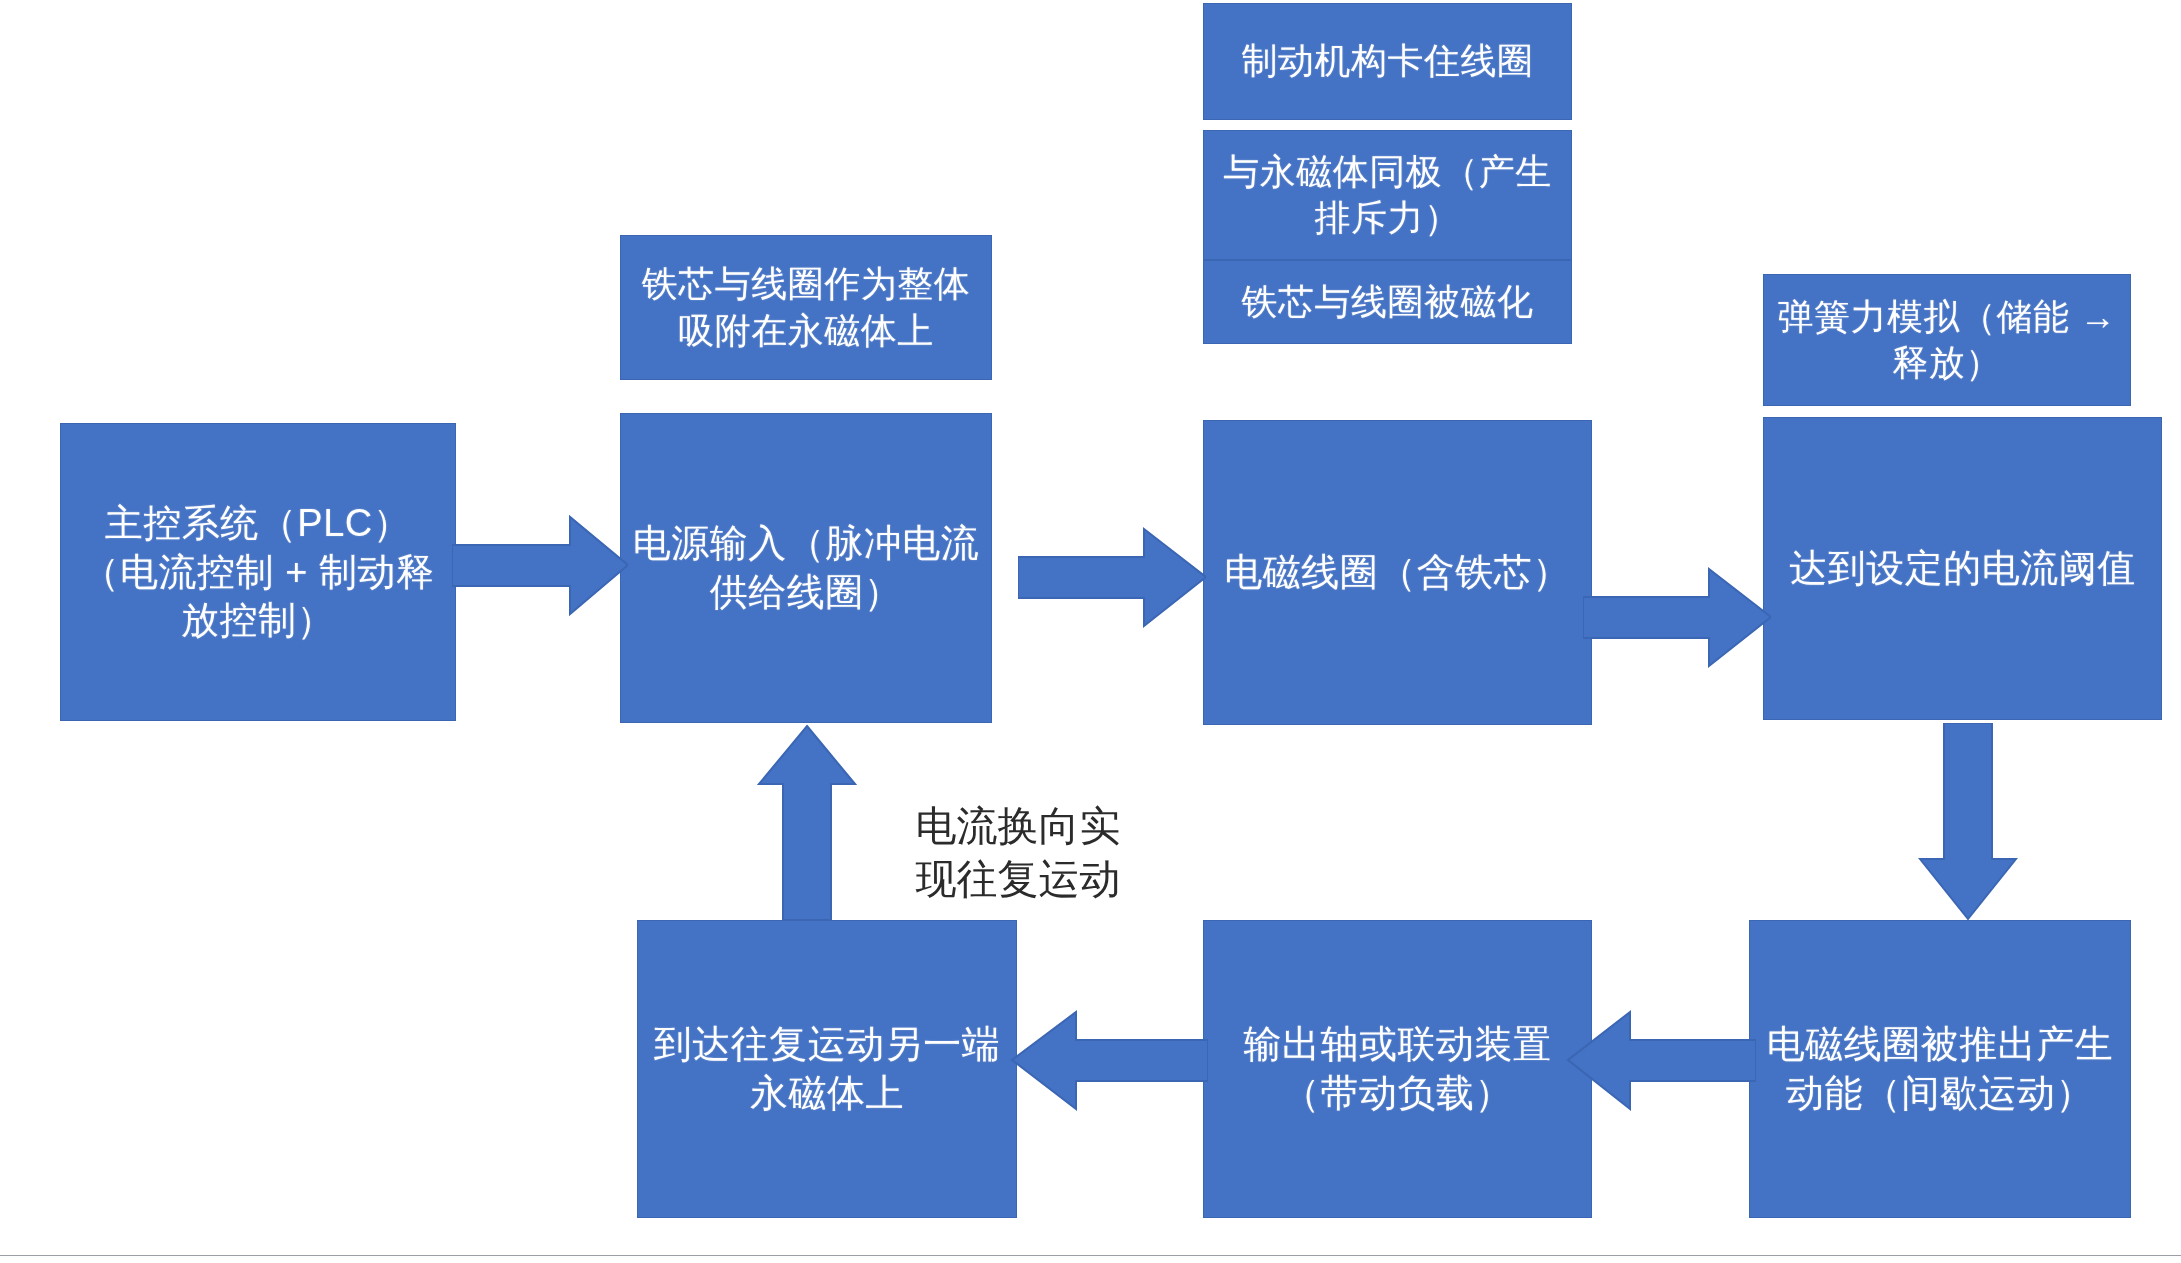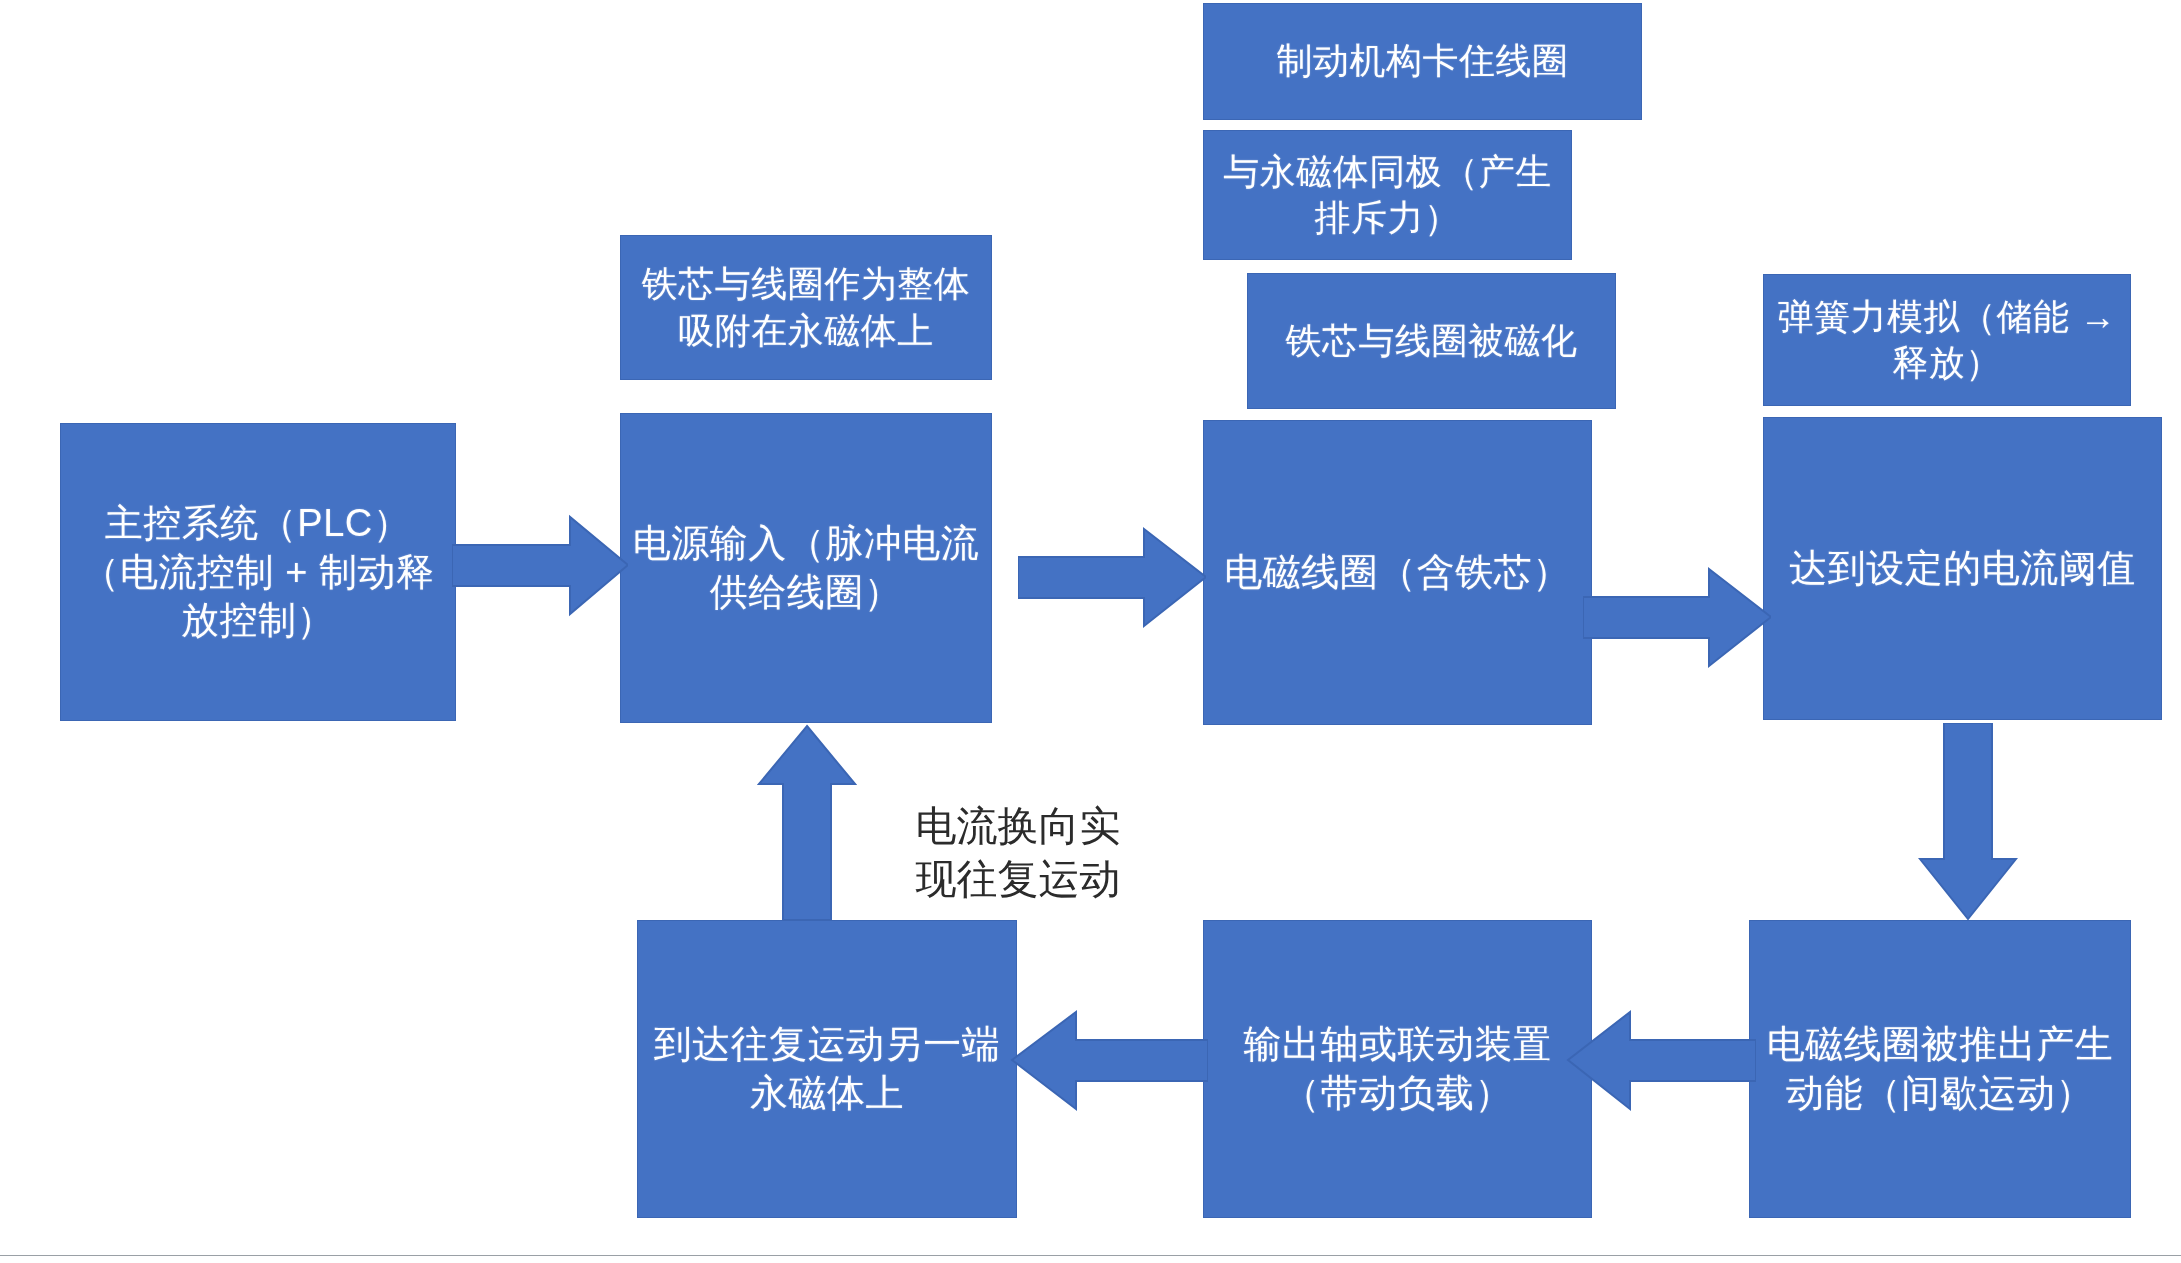--- a/index.html
+++ b/index.html
@@ -46,29 +46,29 @@
     width:2181px;
     height:1px;
     background:#9aa0a6;
   }
 </style>
 </head>
 <body>
 
 <div id="canvas">
 
-  <div class="node small" style="left:1203px;top:3px;width:439px;height:117px;">
+  <div class="node small" style="left:1203px;top:3px;width:369px;height:117px;">
     <span>制动机构卡住线圈</span>
   </div>
 
   <div class="node small" style="left:1203px;top:130px;width:369px;height:130px;">
     <span>与永磁体同极（产生排斥力）</span>
   </div>
 
-  <div class="node small" style="left:1203px;top:273px;width:369px;height:136px;margin-left:44px;">
+  <div class="node small" style="left:1203px;top:260px;width:369px;height:84px;">
     <span>铁芯与线圈被磁化</span>
   </div>
 
   <div class="node small" style="left:620px;top:235px;width:372px;height:145px;">
     <span>铁芯与线圈作为整体吸附在永磁体上</span>
   </div>
 
   <div class="node small" style="left:1763px;top:274px;width:368px;height:132px;">
     <span>弹簧力模拟（储能 → 释放）</span>
   </div>

